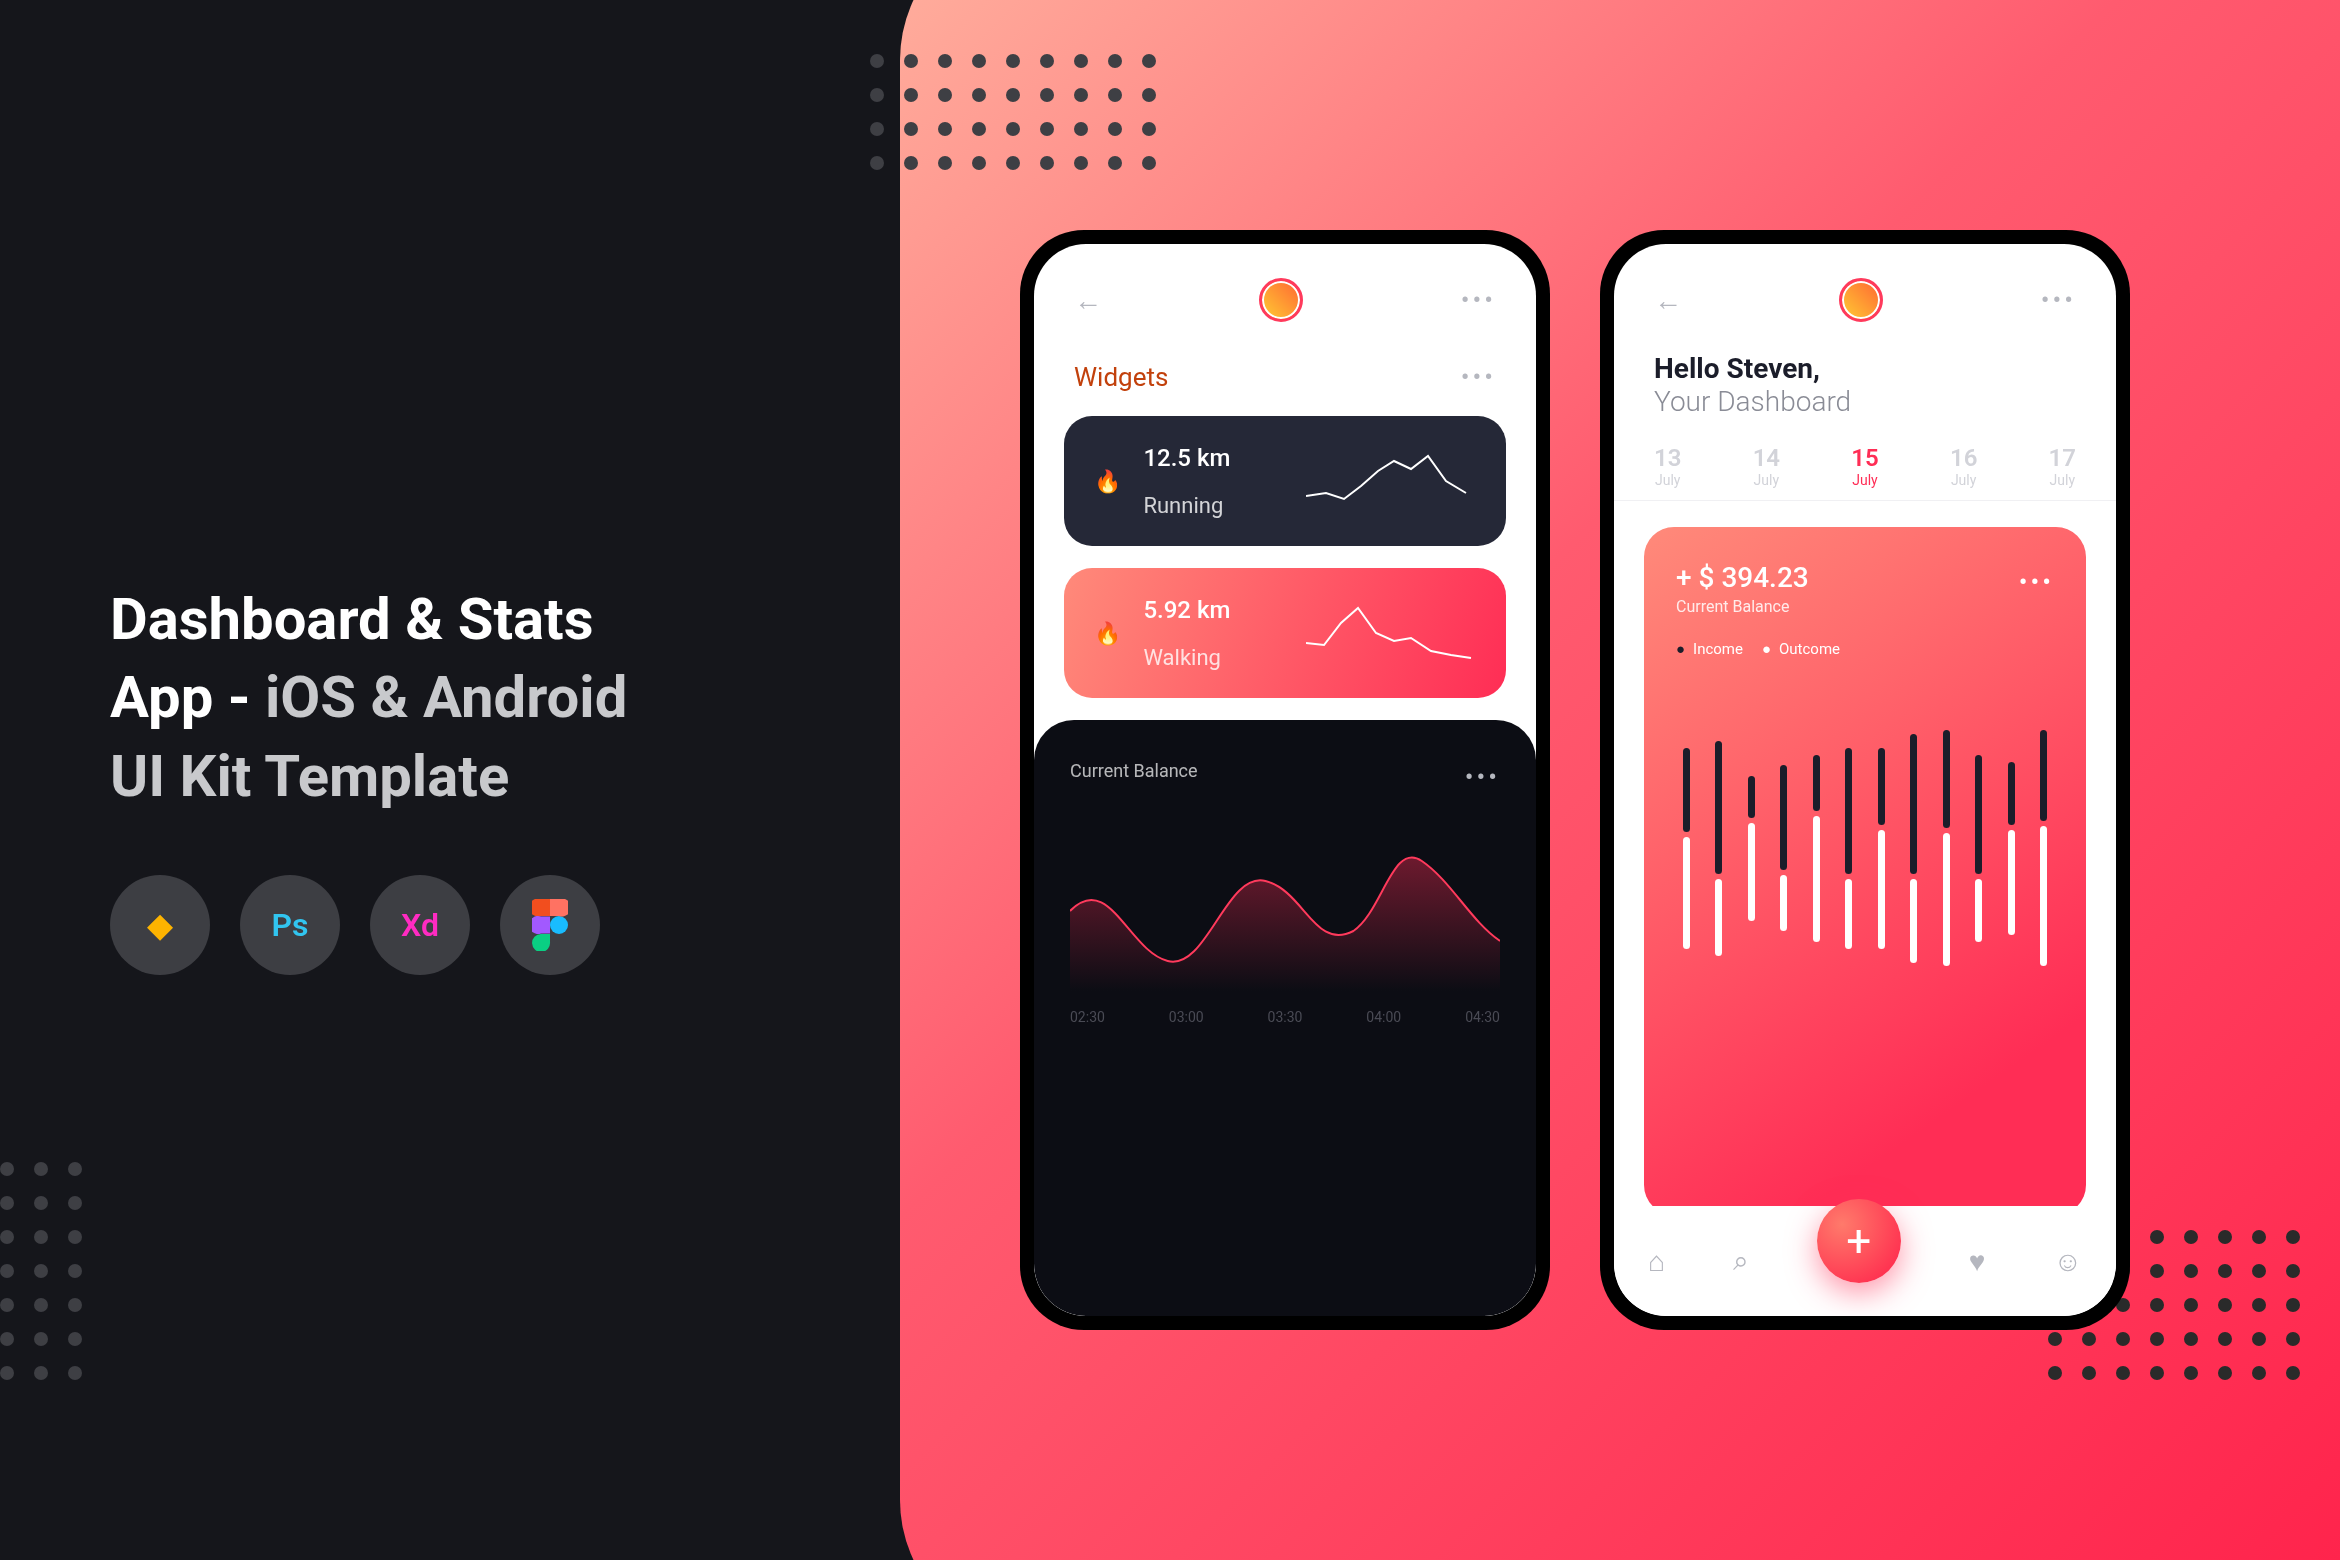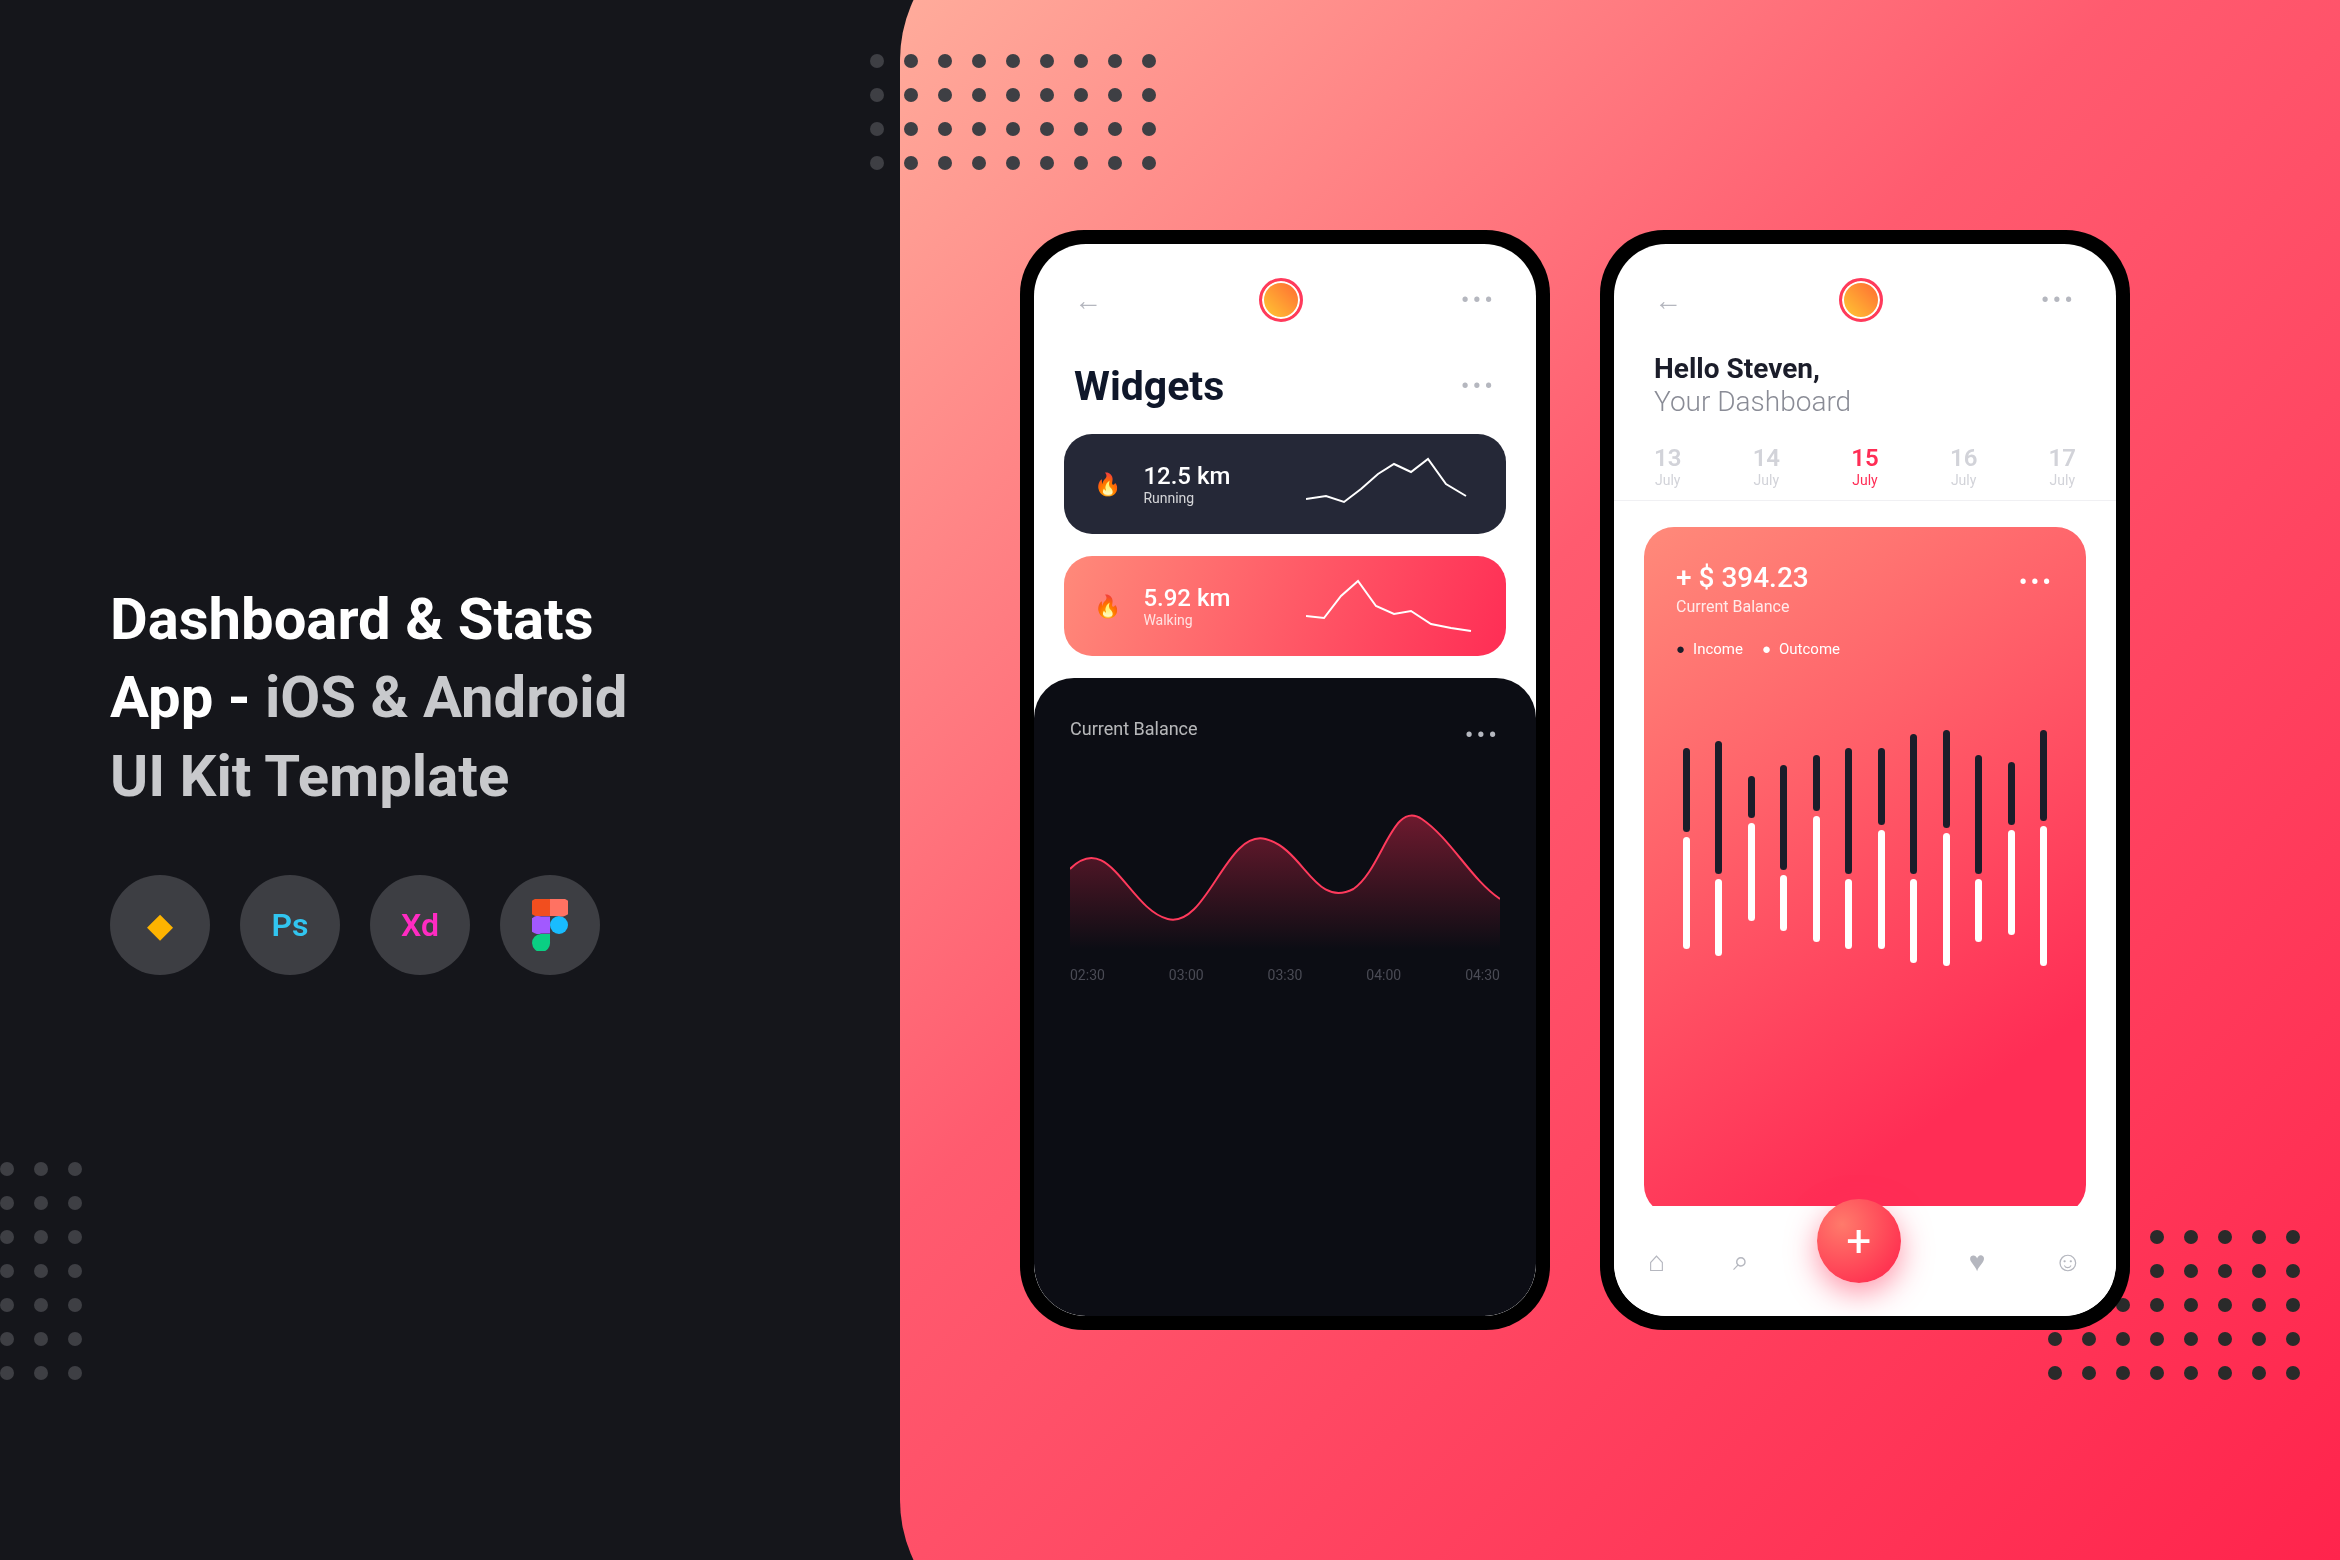--- a/index.html
+++ b/index.html
@@ -51,35 +51,35 @@
   position: relative;
   display: flex; flex-direction: column;
 }
 
 .topbar { display: flex; align-items: center; justify-content: space-between; padding: 34px 40px 20px; }
 .back-arrow { color: #b5b7bf; font-size: 28px; }
 .avatar { width: 44px; height: 44px; border-radius: 50%; background: linear-gradient(45deg,#ffcc33,#ff6633); border: 3px solid #ff3a5c; box-shadow: 0 0 0 2px #fff inset; }
 .more-dots { color: #b5b7bf; font-size: 26px; letter-spacing: 3px; }
 
 .section-header { display: flex; align-items: center; justify-content: space-between; padding: 20px 40px 24px; }
-.section-header h2 { font-size: 41px; font-weight: 700; color: #0f172a; }
+.section-header h2 { font-size: 26px; font-weight: 400; color: #c2410c; }
 
 .widget-card {
   margin: 0 30px 22px;
   border-radius: 28px;
   padding: 28px 30px;
   display: flex; align-items: center; gap: 22px;
   position: relative;
 }
 .widget-card.dark { background: #252837; }
 .widget-card.red { background: linear-gradient(110deg, #ff8a7a, #ff2d55); }
 .fire-icon { color: #fff; font-size: 22px; }
 .widget-stat { color: #fff; }
 .widget-stat .val { font-size: 24px; font-weight: 500; }
-.widget-stat .lab { font-size: 14px; opacity: .8; }
+.widget-stat .lab { font-size: 22px; opacity: .8; margin-top: 21px; }
 .spark { position: absolute; right: 30px; top: 50%; transform: translateY(-50%); width: 170px; height: 60px; }
 .spark path { stroke: #fff; stroke-width: 2; fill: none; }
 
 .balance-panel {
   flex: 1;
   background: #0c0d14;
   border-radius: 40px 40px 52px 52px;
   padding: 36px 36px 20px;
   color: #fff;
   position: relative;

